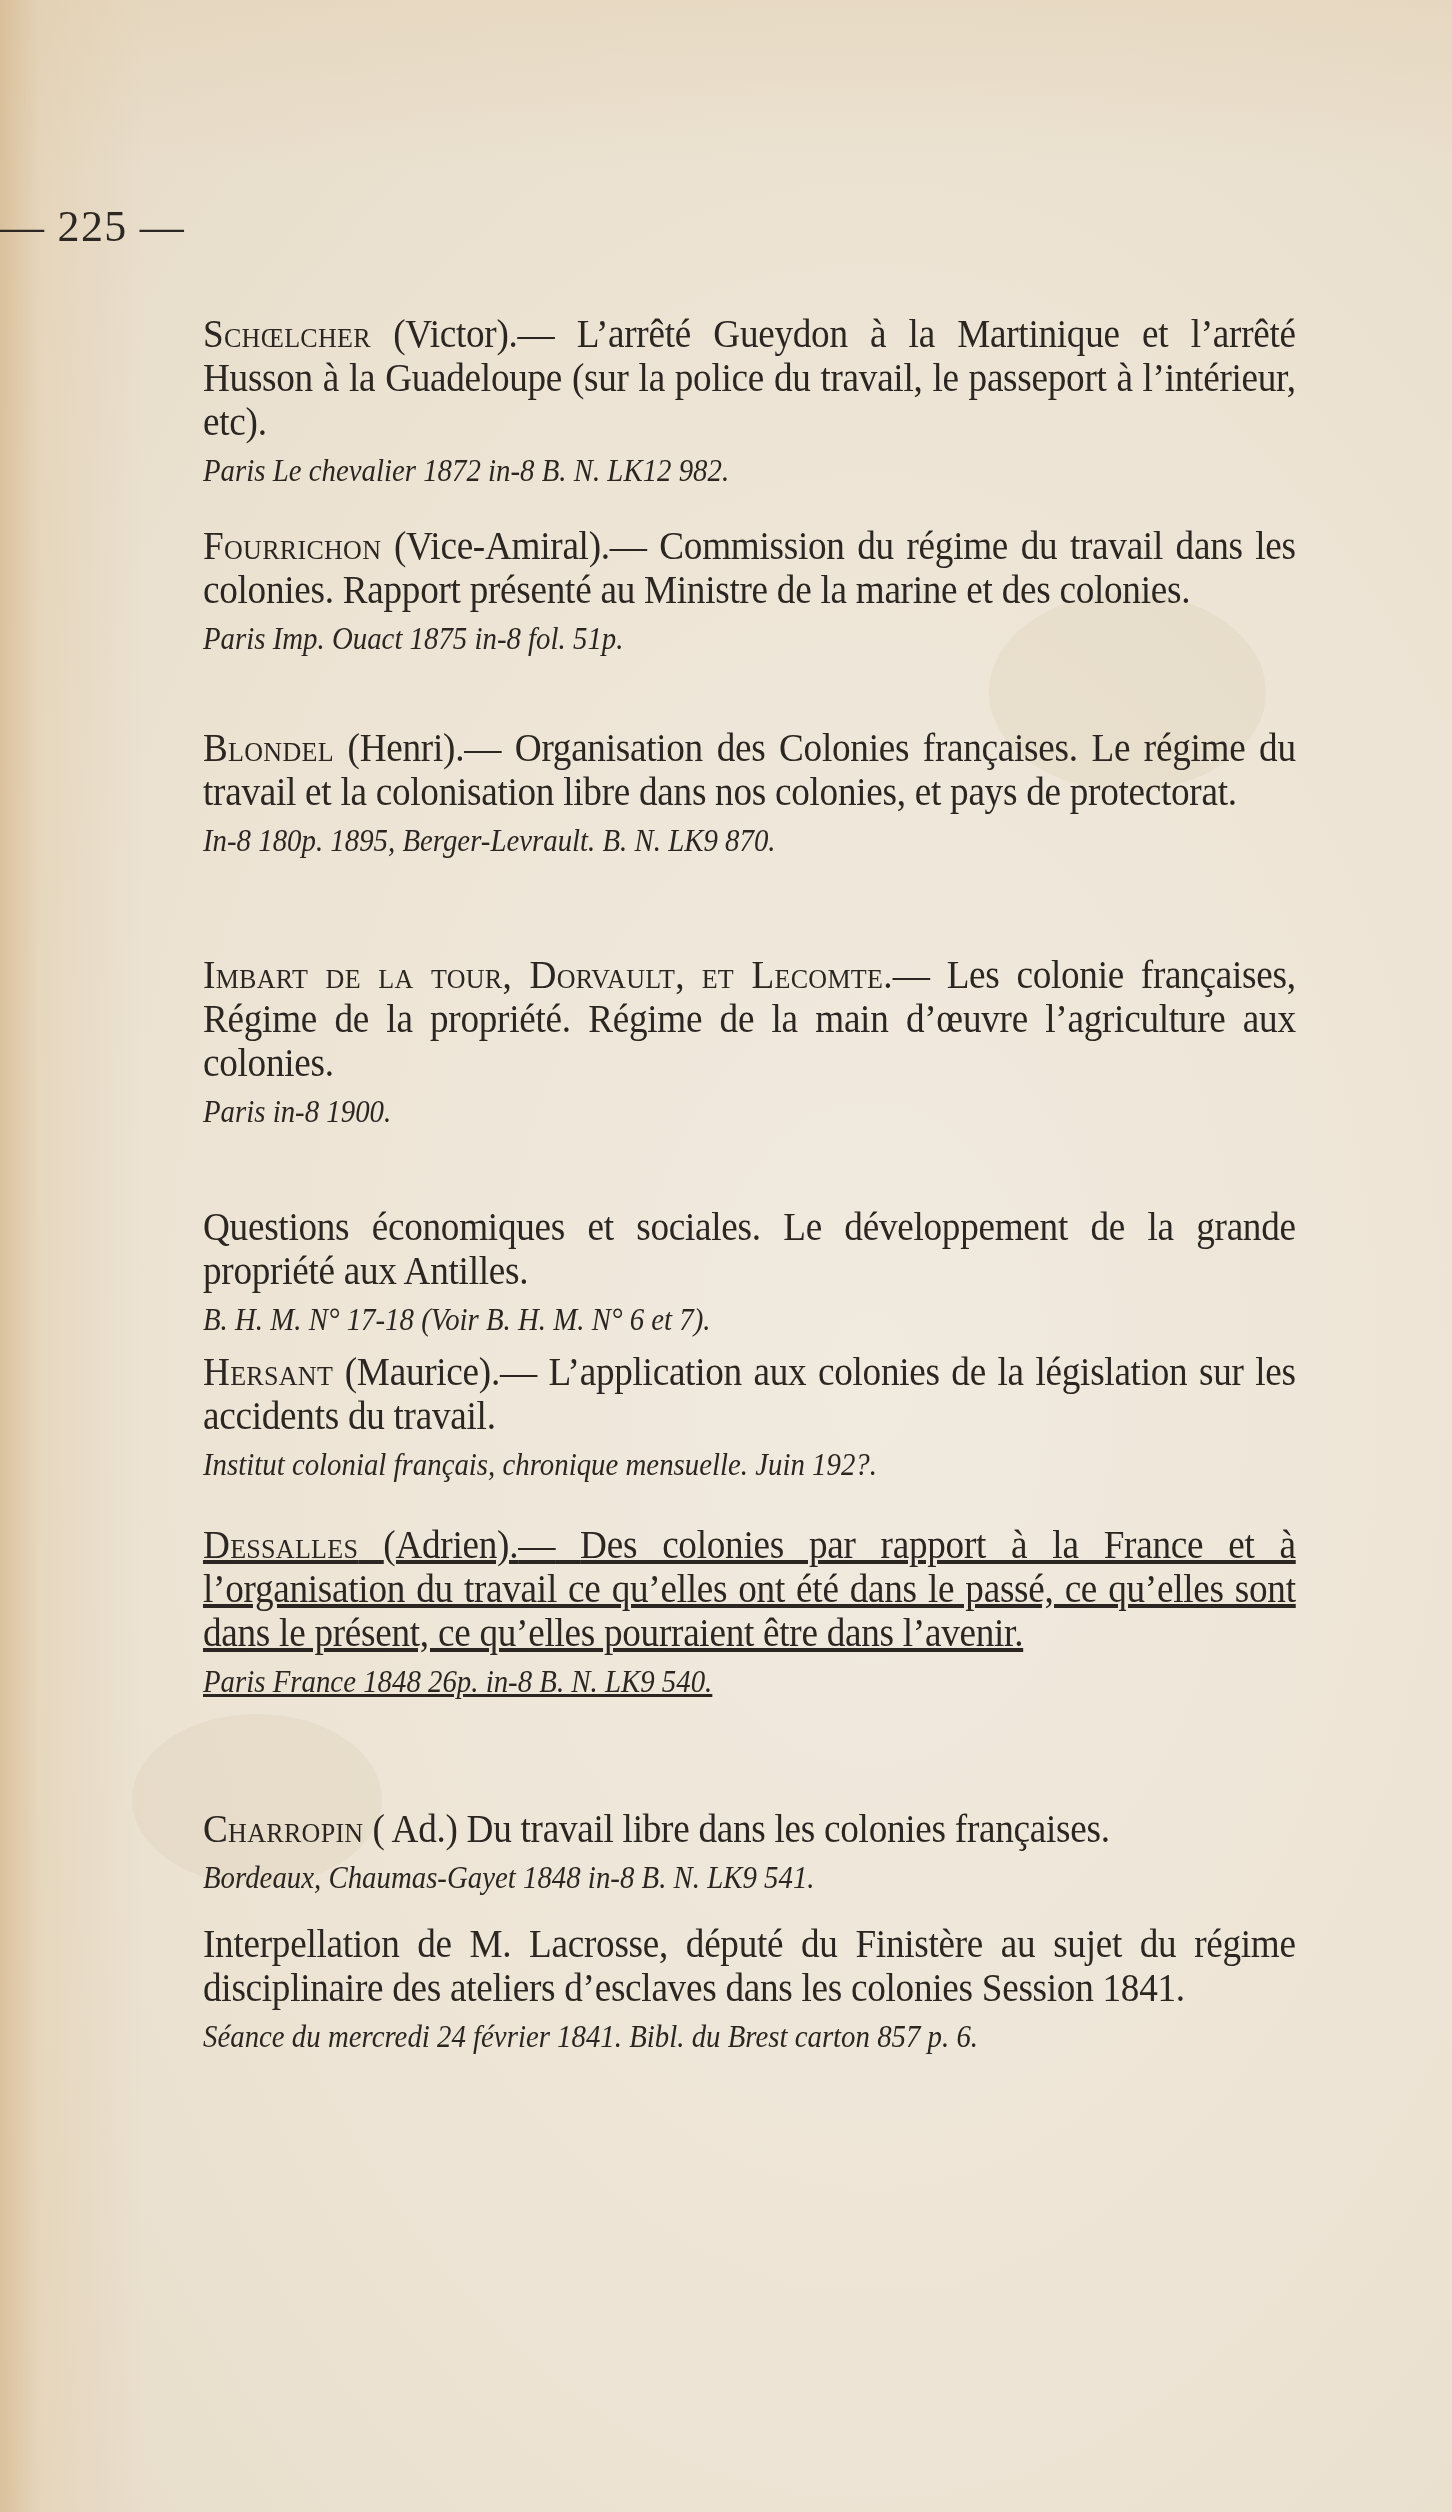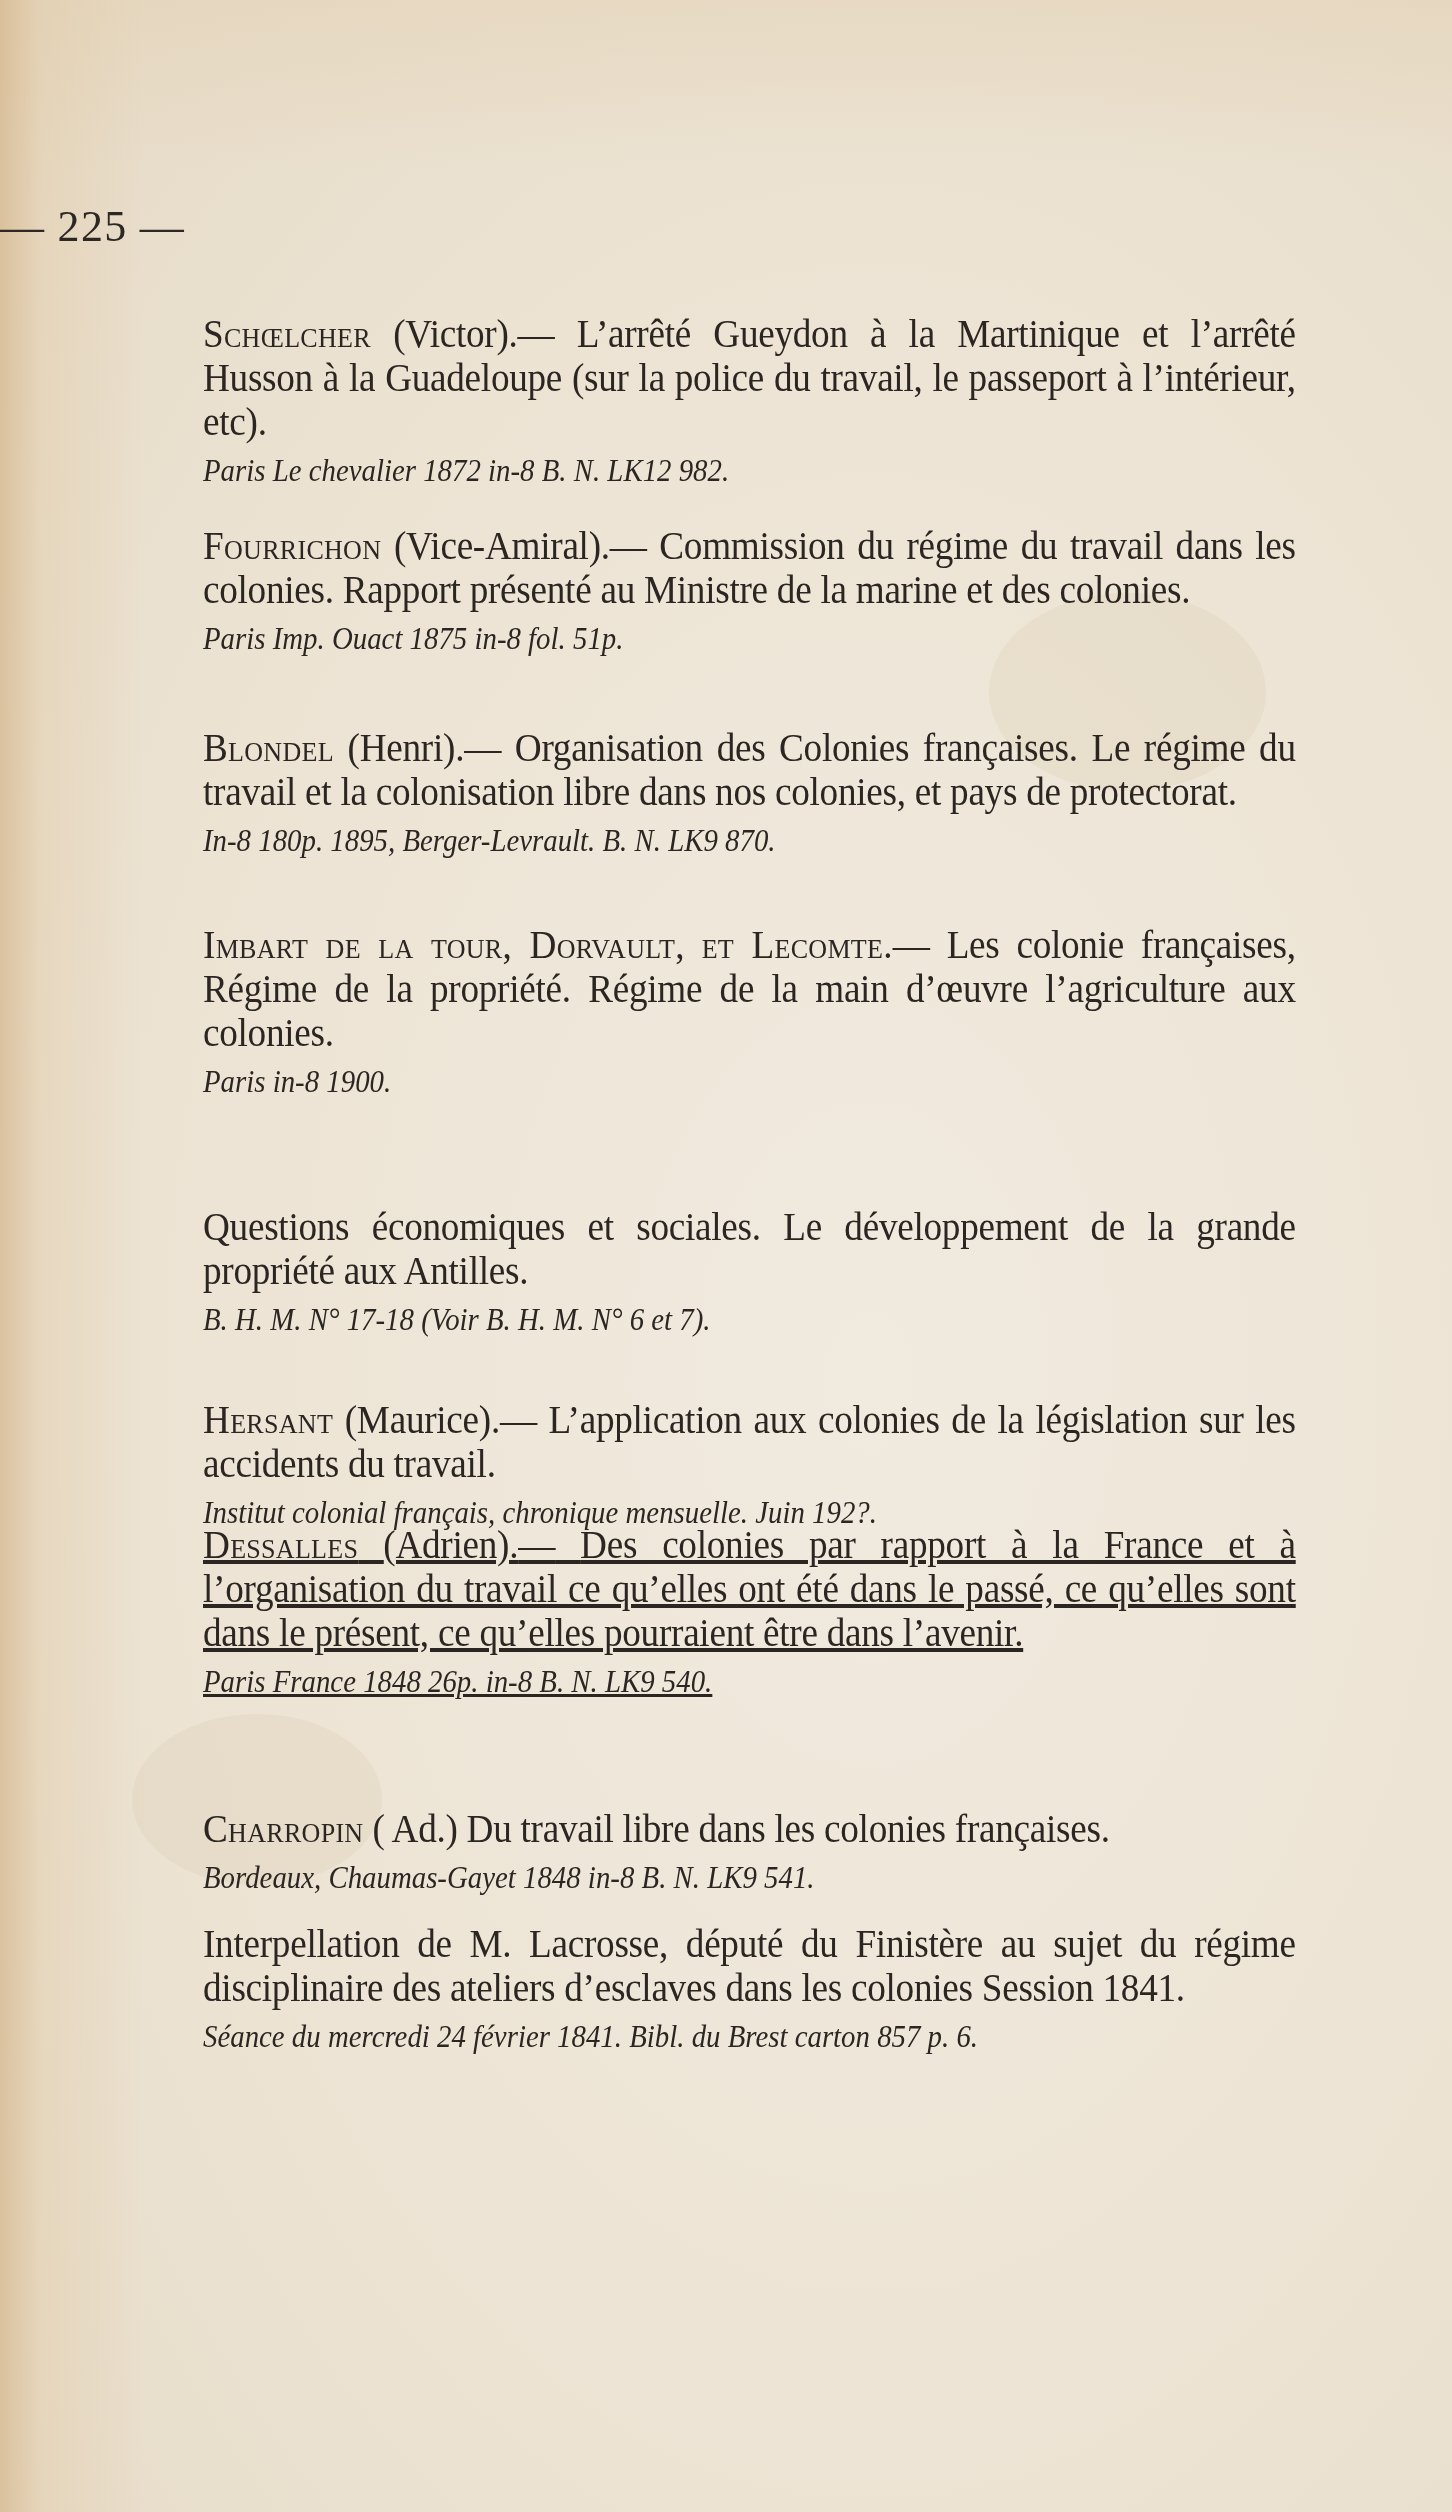--- a/index.html
+++ b/index.html
@@ -63,23 +63,23 @@
       line-height: 40px;
       font-style: italic;
       transform: scaleX(0.93);
       transform-origin: left top;
       width: 1175px;
       white-space: nowrap;
     }
     .e1 { position: absolute; top: 2px; }
     .e2 { position: absolute; top: 214px; font-family: Liberation Serif, serif; }
     .e3 { position: absolute; top: 416px; }
-    .e4 { position: absolute; top: 613px; }
+    .e4 { position: absolute; top: 643px; }
     .e5 { position: absolute; top: 895px; }
-    .e6 { position: absolute; top: 1040px; margin-top: 48px; }
+    .e6 { position: absolute; top: 1040px; }
     .e7 { position: absolute; top: 1213px; text-decoration: underline; }
     .e8 { position: absolute; top: 1473px; margin-top: 24px; }
     .e9 { position: absolute; top: 1612px; }
     .stain {
       position: absolute;
       border-radius: 50%;
       background: rgba(200,170,130,0.12);
     }
   </style>
 </head>

